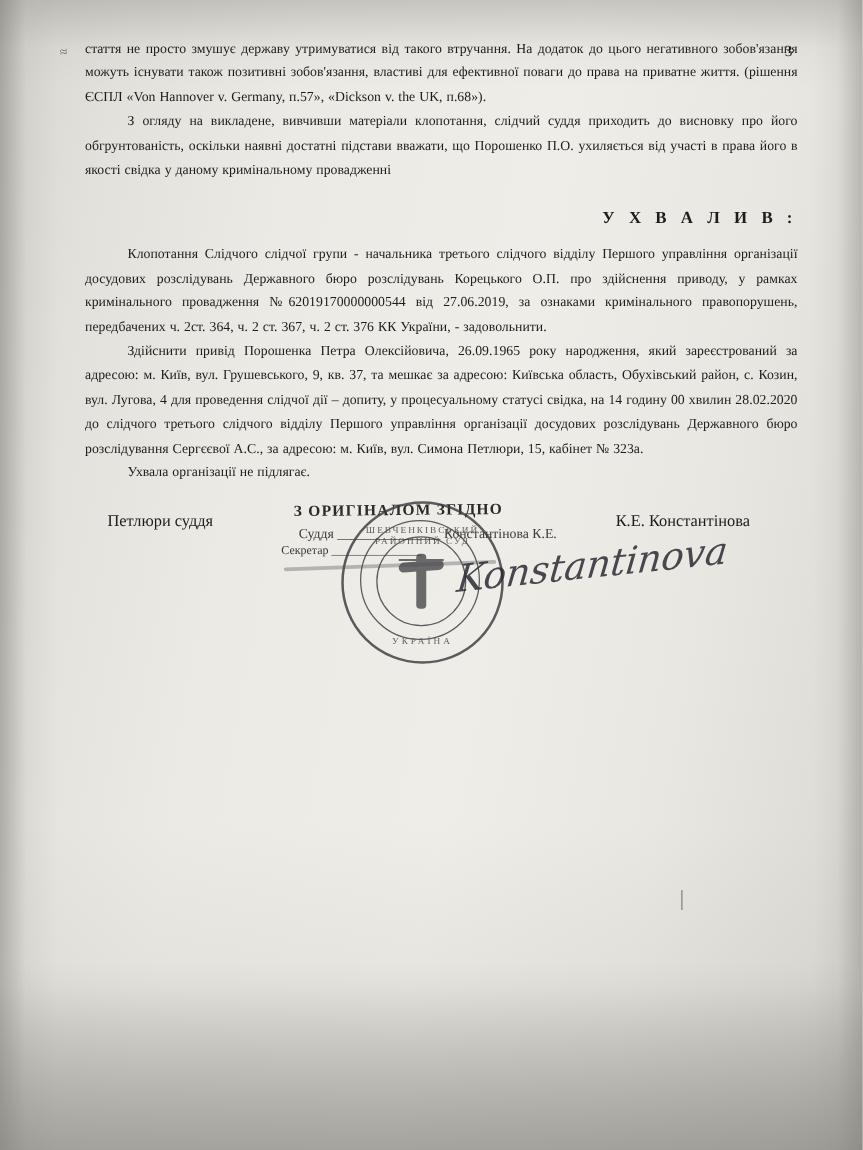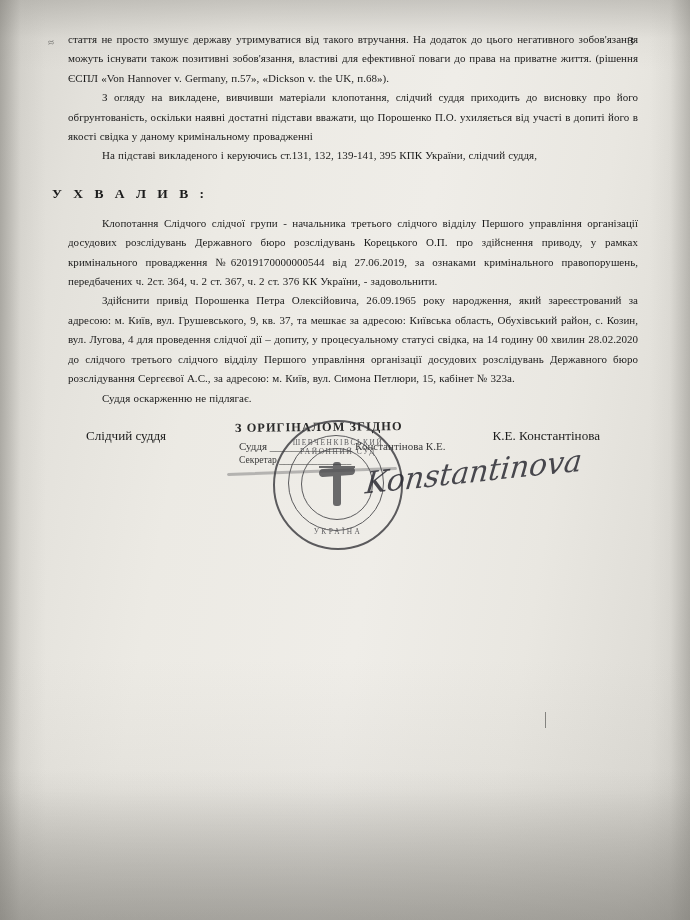--- a/index.html
+++ b/index.html
@@ -77,21 +77,21 @@
     text-indent: 34px;
     letter-spacing: 0.02px;
     word-spacing: 0.4px;
   }
   p.no-indent {
     text-indent: 0;
   }
   .block-1 { margin-top: 34px; }
   .heading {
     margin: 20px 0 12px 0;
-    text-align: left;
+    text-align: right;
     font-size: 13.5px;
     letter-spacing: 4px;
     font-weight: bold;
     color: #1c1c1c;
   }
   .gap-s { margin-top: 4px; }
   .sig-row {
     position: relative;
     margin-top: 20px;
     height: 120px;
@@ -132,21 +132,21 @@
   .stamp-sub1 {
     position: absolute;
     left: 22px;
     top: 22px;
     font-size: 11px;
     color: #3a3a3a;
     white-space: nowrap;
   }
   .stamp-sub2 {
     position: absolute;
-    left: 22px;
+    left: 8px;
     top: 36px;
     font-size: 9.6px;
     color: #3a3a3a;
     white-space: nowrap;
   }
   .round-stamp {
     position: absolute;
     left: 56px;
     top: 2px;
     width: 126px;
@@ -254,31 +254,30 @@
   <div class="shade-left"></div>
   <div class="shade-right"></div>
   <div class="shade-bottom"></div>
 
   <div class="corner-mark">≈</div>
   <div class="page-number">3</div>
 
   <div class="content">
 
     <p class="body-par block-1 no-indent">стаття не просто змушує державу утримуватися від такого втручання. На додаток до цього негативного зобов'язання можуть існувати також позитивні зобов'язання, властиві для ефективної поваги до права на приватне життя. (рішення ЄСПЛ «Von Hannover v. Germany, п.57», «Dickson v. the UK, п.68»).</p>
-    <p class="body-par gap-s">З огляду на викладене, вивчивши матеріали клопотання, слідчий суддя приходить до висновку про його обгрунтованість, оскільки наявні достатні підстави вважати, що Порошенко П.О. ухиляється від участі в допиті його в якості свідка у даному кримінальному провадженні</p>
-    <p class="body-par gap-s">На підставі викладеного і керуючись ст.131, 132, 139-141, 395 КПК України, слідчий суддя,</p>
+    <p class="body-par gap-s">З огляду на викладене, вивчивши матеріали клопотання, слідчий суддя приходить до висновку про його обгрунтованість, оскільки наявні достатні підстави вважати, що Порошенко П.О. ухиляється від участі в права його в якості свідка у даному кримінальному провадженні</p>
 
     <div class="heading">У Х В А Л И В :</div>
 
     <p class="body-par">Клопотання Слідчого слідчої групи - начальника третього слідчого відділу Першого управління організації досудових розслідувань Державного бюро розслідувань Корецького О.П. про здійснення приводу, у рамках кримінального провадження №62019170000000544 від 27.06.2019, за ознаками кримінального правопорушень, передбачених ч. 2ст. 364, ч. 2 ст. 367, ч. 2 ст. 376 КК України, - задовольнити.</p>
     <p class="body-par gap-s">Здійснити привід Порошенка Петра Олексійовича, 26.09.1965 року народження, який зареєстрований за адресою: м. Київ, вул. Грушевського, 9, кв. 37, та мешкає за адресою: Київська область, Обухівський район, с. Козин, вул. Лугова, 4 для проведення слідчої дії – допиту, у процесуальному статусі свідка, на 14 годину 00 хвилин 28.02.2020 до слідчого третього слідчого відділу Першого управління організації досудових розслідувань Державного бюро розслідування Сергєєвої А.С., за адресою: м. Київ, вул. Симона Петлюри, 15, кабінет № 323а.</p>
-    <p class="body-par gap-s">Суддя оскарженню не підлягає.</p>
+    <p class="body-par gap-s">Ухвала організації не підлягає.</p>
 
     <div class="sig-row">
-      <div class="sig-label">Слідчий суддя</div>
+      <div class="sig-label">Петлюри суддя</div>
 
       <div class="stamp-area">
         <div class="stamp-text">З ОРИГІНАЛОМ ЗГІДНО</div>
         <div class="stamp-sub1">Суддя _______________ Константінова К.Е.</div>
         <div class="stamp-sub2">Секретар _______________</div>
 
         <div class="round-stamp">
           <div class="inner"></div>
           <div class="inner2"></div>
           <div class="stamp-curve-top">ШЕВЧЕНКІВСЬКИЙ РАЙОННИЙ СУД</div>

